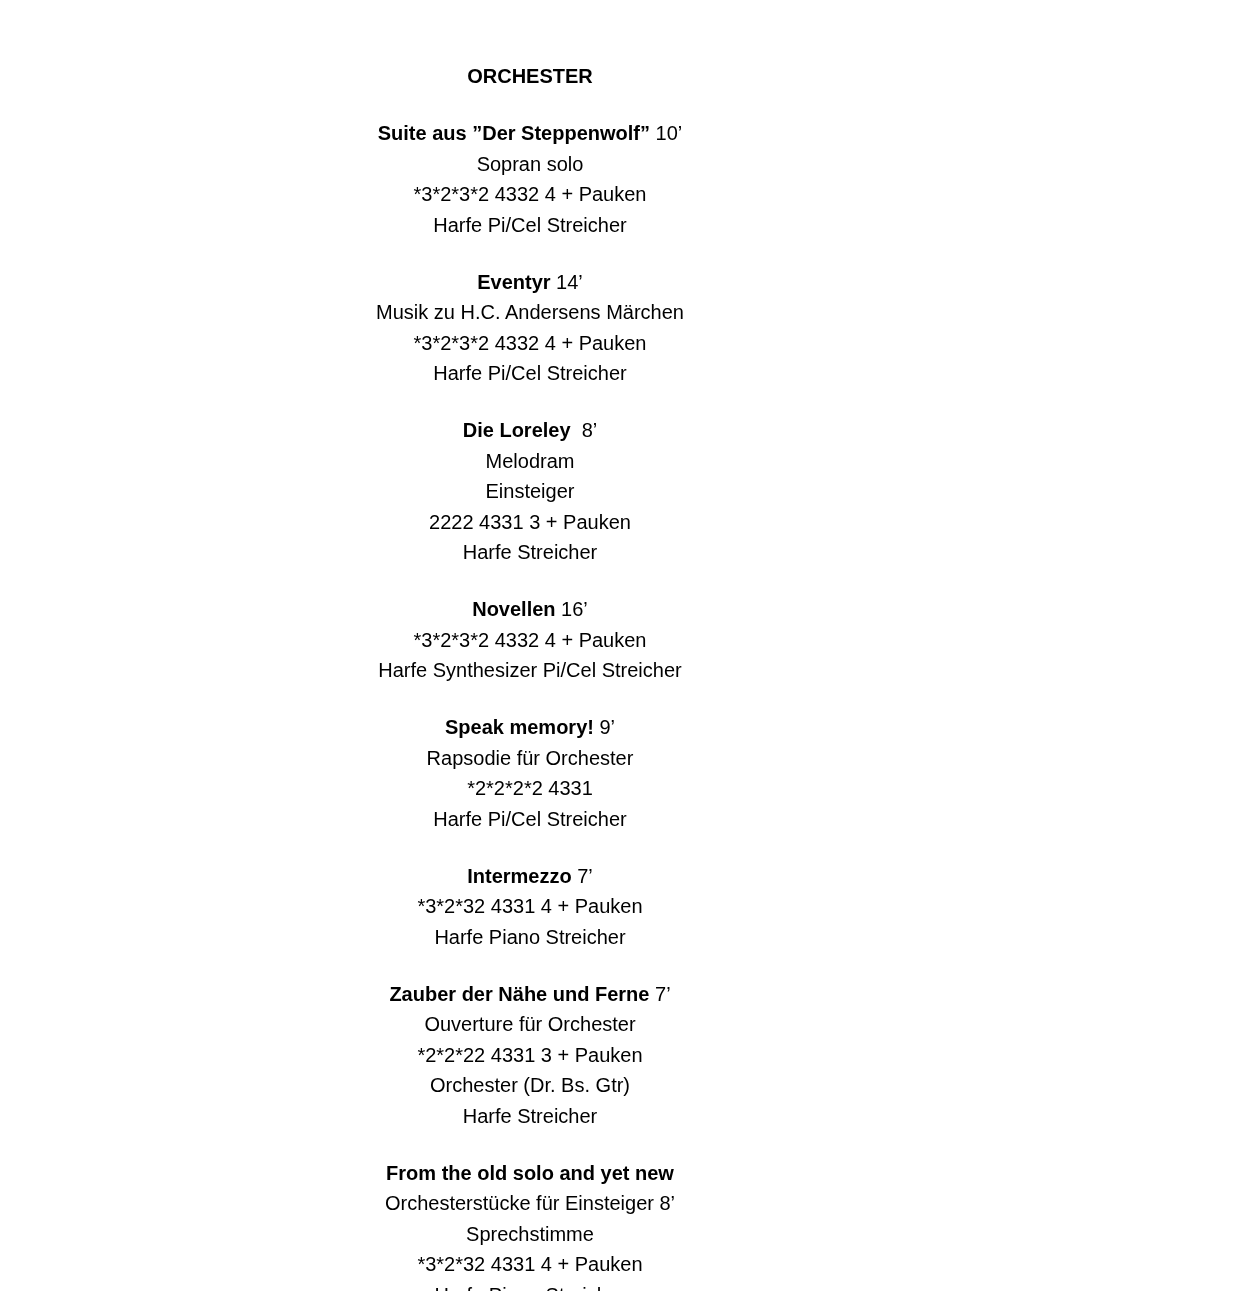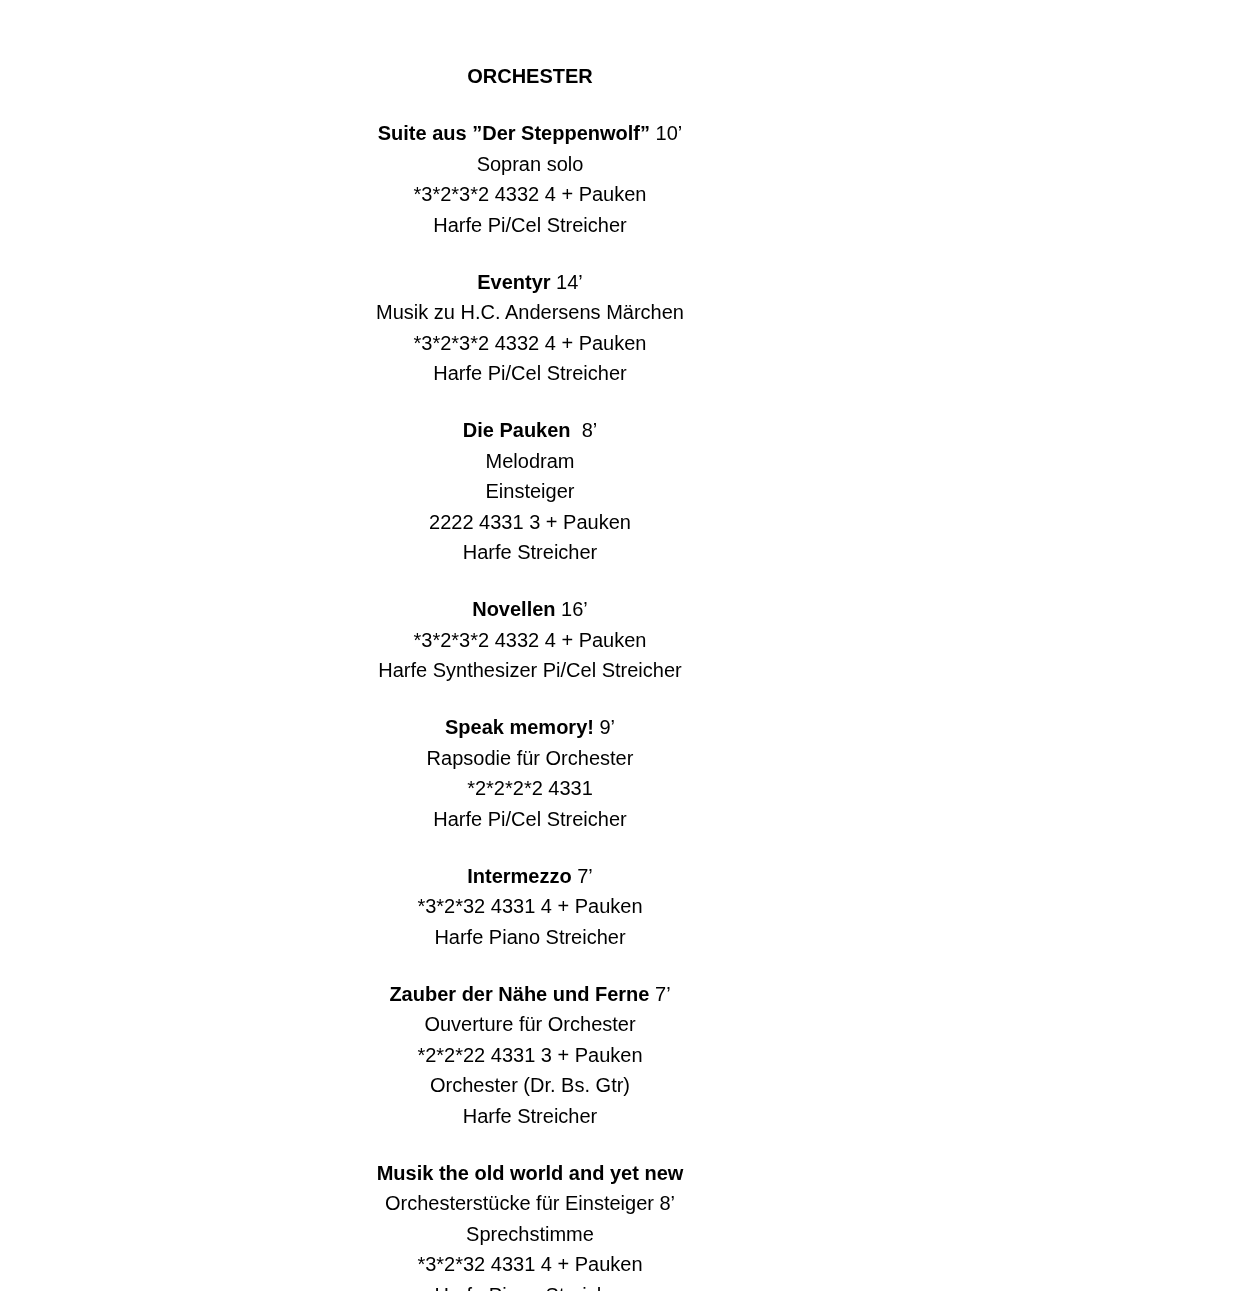--- a/index.html
+++ b/index.html
@@ -55,21 +55,21 @@
       </section>
 
     <section class="work">
       <p class="title-line"><span class="work-title">Eventyr</span><span class="work-duration">&nbsp;14’</span></p>
     <p>Musik zu H.C. Andersens Märchen</p>
         <p>*3*2*3*2 4332 4 + Pauken</p>
         <p>Harfe Pi/Cel Streicher</p>
       </section>
 
     <section class="work">
-      <p class="title-line"><span class="work-title">Die Pauken</span><span class="work-duration">&nbsp;&nbsp;8’</span></p>
+      <p class="title-line"><span class="work-title">Die Loreley</span><span class="work-duration">&nbsp;&nbsp;8’</span></p>
     <p>Melodram</p>
         <p>Einsteiger</p>
         <p>2222 4331 3 + Pauken</p>
         <p>Harfe Streicher</p>
       </section>
 
     <section class="work">
       <p class="title-line"><span class="work-title">Novellen</span><span class="work-duration">&nbsp;16’</span></p>
         <p>*3*2*3*2 4332 4 + Pauken</p>
         <p>Harfe Synthesizer Pi/Cel Streicher</p>
@@ -90,21 +90,21 @@
 
     <section class="work">
       <p class="title-line"><span class="work-title">Zauber der Nähe und Ferne</span><span class="work-duration">&nbsp;7’</span></p>
     <p>Ouverture für Orchester</p>
         <p>*2*2*22 4331 3 + Pauken</p>
         <p>Orchester (Dr. Bs. Gtr)</p>
         <p>Harfe Streicher</p>
       </section>
 
     <section class="work">
-      <p class="title-line"><span class="work-title">Musik the old world and yet new</span><span class="work-duration"></span></p>
+      <p class="title-line"><span class="work-title">From the old solo and yet new</span><span class="work-duration"></span></p>
     <p>Orchesterstücke für Einsteiger 8’</p>
         <p>Sprechstimme</p>
         <p>*3*2*32 4331 4 + Pauken</p>
         <p>Harfe Piano Streicher</p>
       </section>
   </div>
 
 </main>
 
 </body></html>

